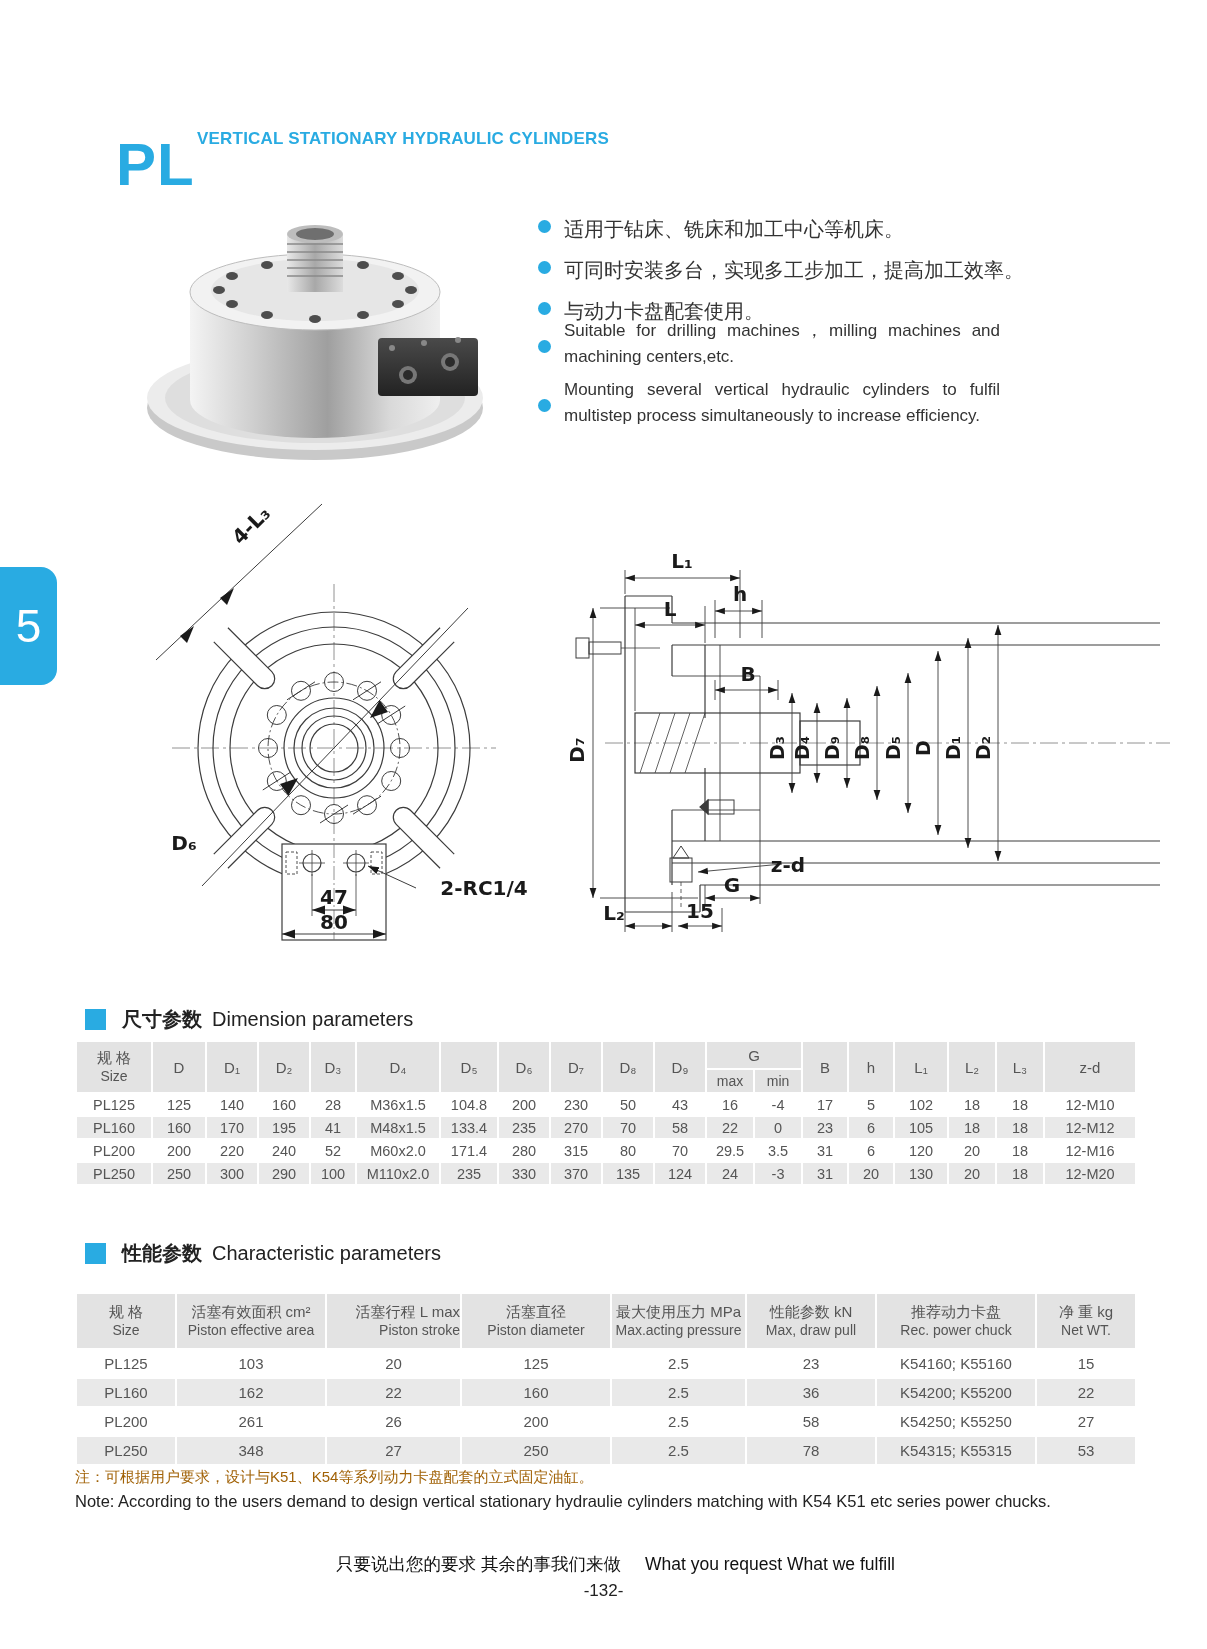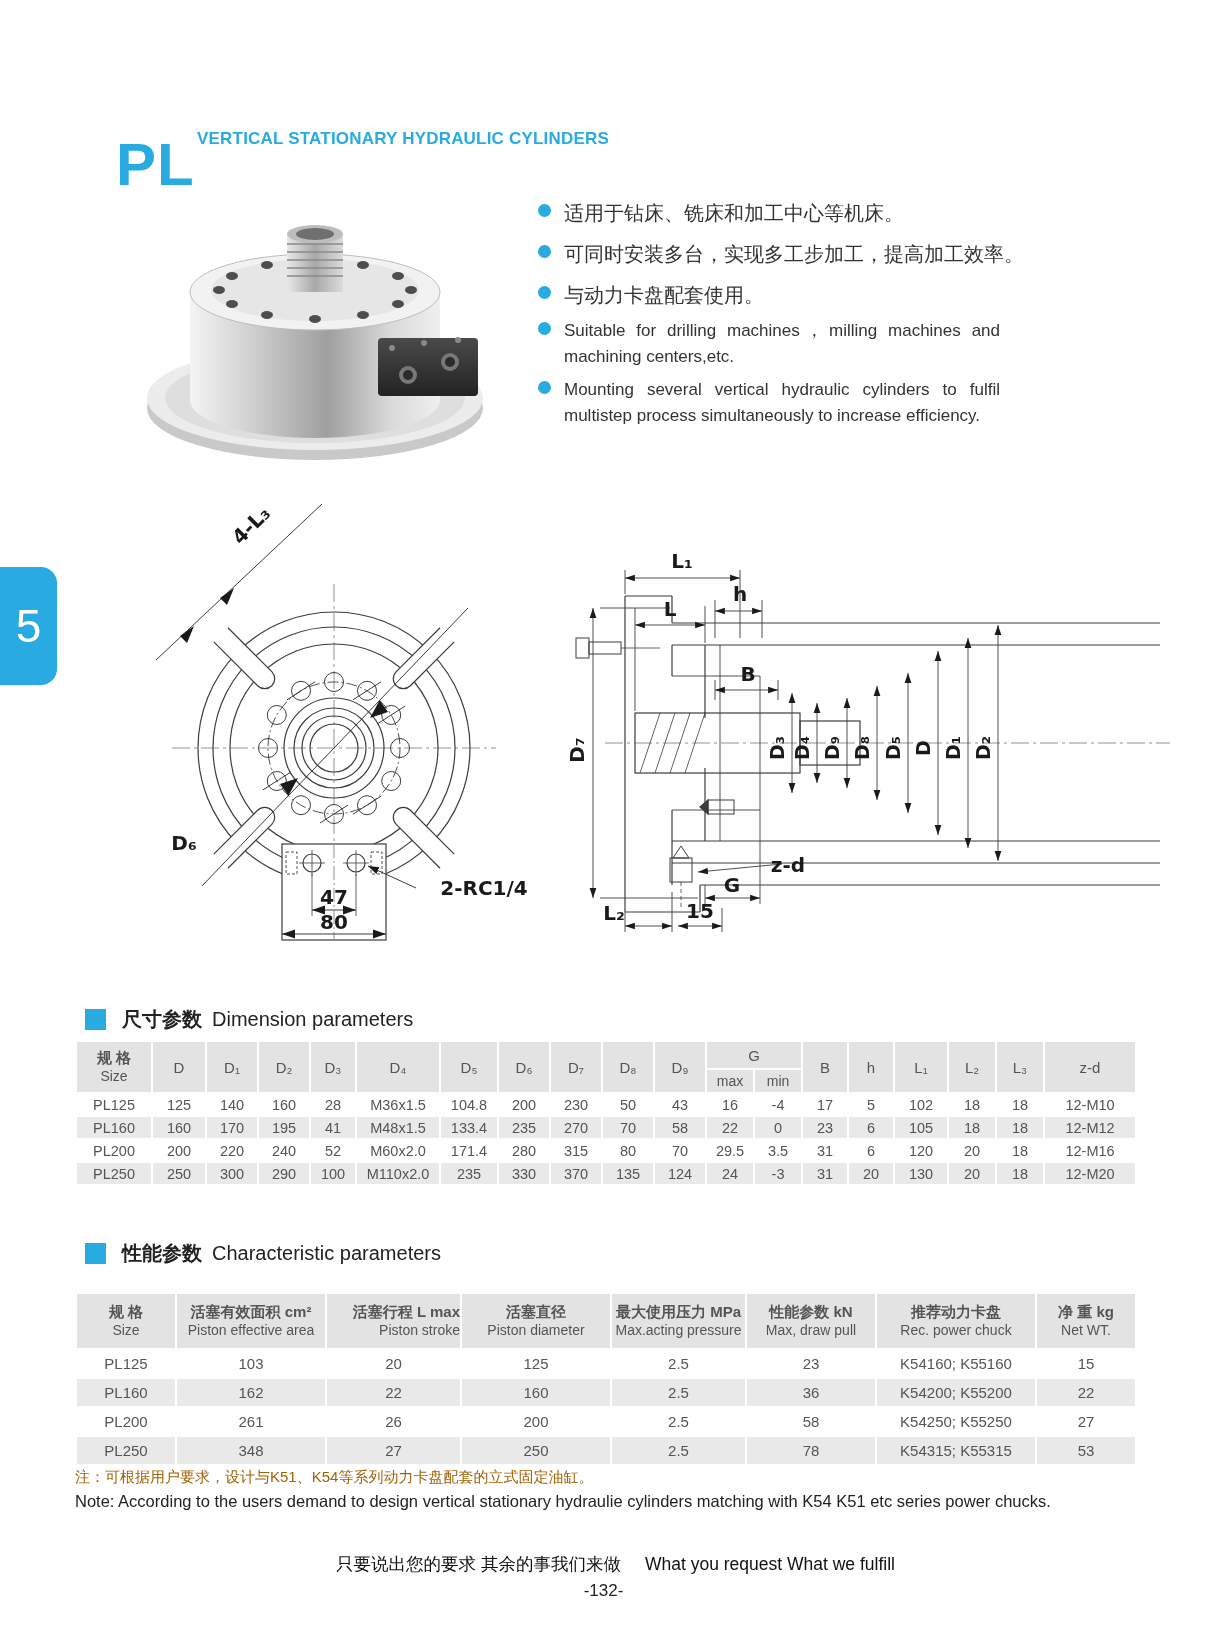--- a/index.html
+++ b/index.html
@@ -14,40 +14,40 @@
   #title-en{left:197px;top:129px;font-size:17px;font-weight:bold;color:var(--ac);letter-spacing:.2px;}
 
   
   #tab5{left:0;top:567px;width:57px;height:118px;background:var(--ac);
         border-radius:0 16px 16px 0;display:flex;align-items:center;justify-content:center;
         color:#fff;font-size:46px;}
 
   
   .feat{display:flex;margin-bottom:14px;}
   .feat .dot{flex:0 0 13px;width:13px;height:13px;border-radius:50%;background:var(--ac);margin:4px 13px 0 0;}
-  #feat-cn{left:538px;top:200px;width:640px;font-size:20px;color:#333;}
+  #feat-cn{left:538px;top:216px;width:640px;font-size:20px;color:#333;}
   #feat-en{left:538px;top:318px;width:462px;font-size:17px;color:#333;}
-  #feat-en .feat{margin-bottom:6px;}
+  #feat-en .feat{margin-bottom:6px;align-items:center;}
   #feat-en .txt{text-align:justify;line-height:1.55;}
 
   
   .sect{display:flex;align-items:center;}
   .sect .sq{width:21px;height:21px;background:var(--ac);margin-right:16px;}
   .sect .cn{font-size:20px;font-weight:bold;margin-right:10px;}
   .sect .en{font-size:20px;}
 
   
   table{border-collapse:collapse;table-layout:fixed;width:1060px;}
   th,td{border:2px solid #fff;text-align:center;vertical-align:middle;color:#555;
         padding:0;overflow:hidden;white-space:nowrap;}
   thead th{background:#e3e3e3;font-weight:normal;font-size:15px;}
   tbody tr:nth-child(even) td{background:#e9e9e9;}
   tbody td{font-size:14.5px;height:23px;}
   #char-table tbody td{height:29px;font-size:15px;}
-  .h2l .l1{font-size:15px;line-height:1.25;font-weight:bold;}
+  .h2l .l1{font-size:15px;line-height:1.25;}
   .h2l .l2{font-size:14px;line-height:1.25;}
 
   
   #note-cn{left:75px;top:1468px;font-size:15px;color:#a16207;text-align:center;}
   #note-en{left:75px;top:1492px;font-size:16.5px;color:#222;}
   #tagline{left:0;top:1552px;width:1207px;text-align:center;font-size:17.5px;color:#111;padding-left:24px;}
   #tagline .en{margin-left:24px;}
   #pageno{left:0;top:1581px;width:1207px;text-align:center;font-size:17px;color:#222;}
 
   svg text{font-family:"DejaVu Sans","Liberation Sans",sans-serif;}

